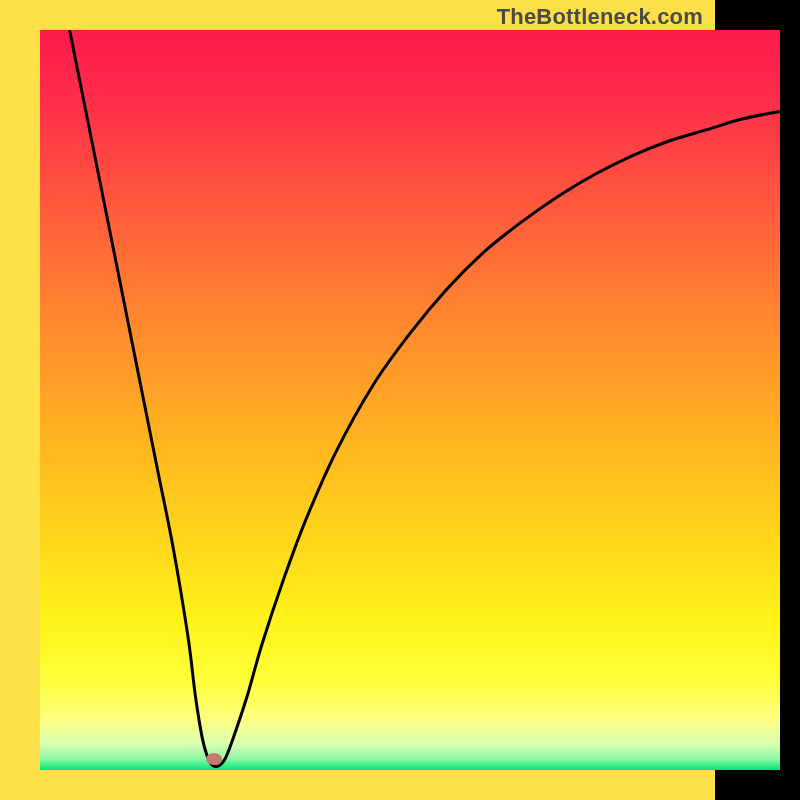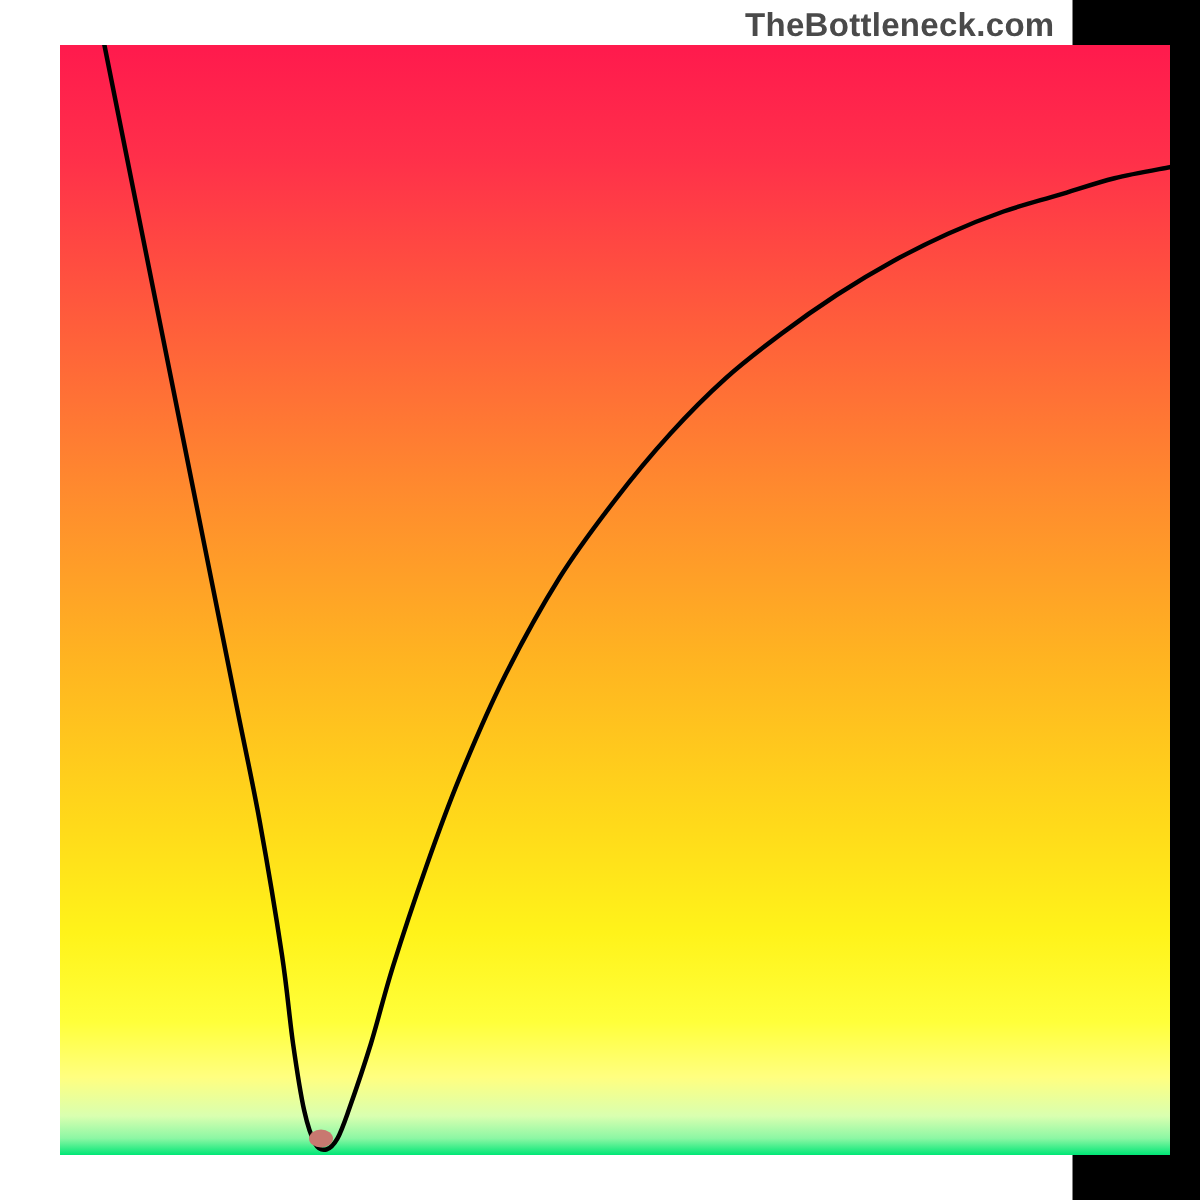--- a/index.html
+++ b/index.html
@@ -8,21 +8,21 @@
     width: 800px;
     height: 800px;
     overflow: hidden;
     background: #000;
     font-family: Arial, Helvetica, sans-serif;
   }
   .frame {
     position: relative;
     width: 715px;
     height: 800px;
-    background: #ffffff;
+    background: #fde047;
   }
   .watermark {
     position: absolute;
     top: 4px;
     right: 12px;
     color: #4a4a4a;
     font-size: 22px;
     font-weight: 600;
     letter-spacing: 0.2px;
     user-select: none;

